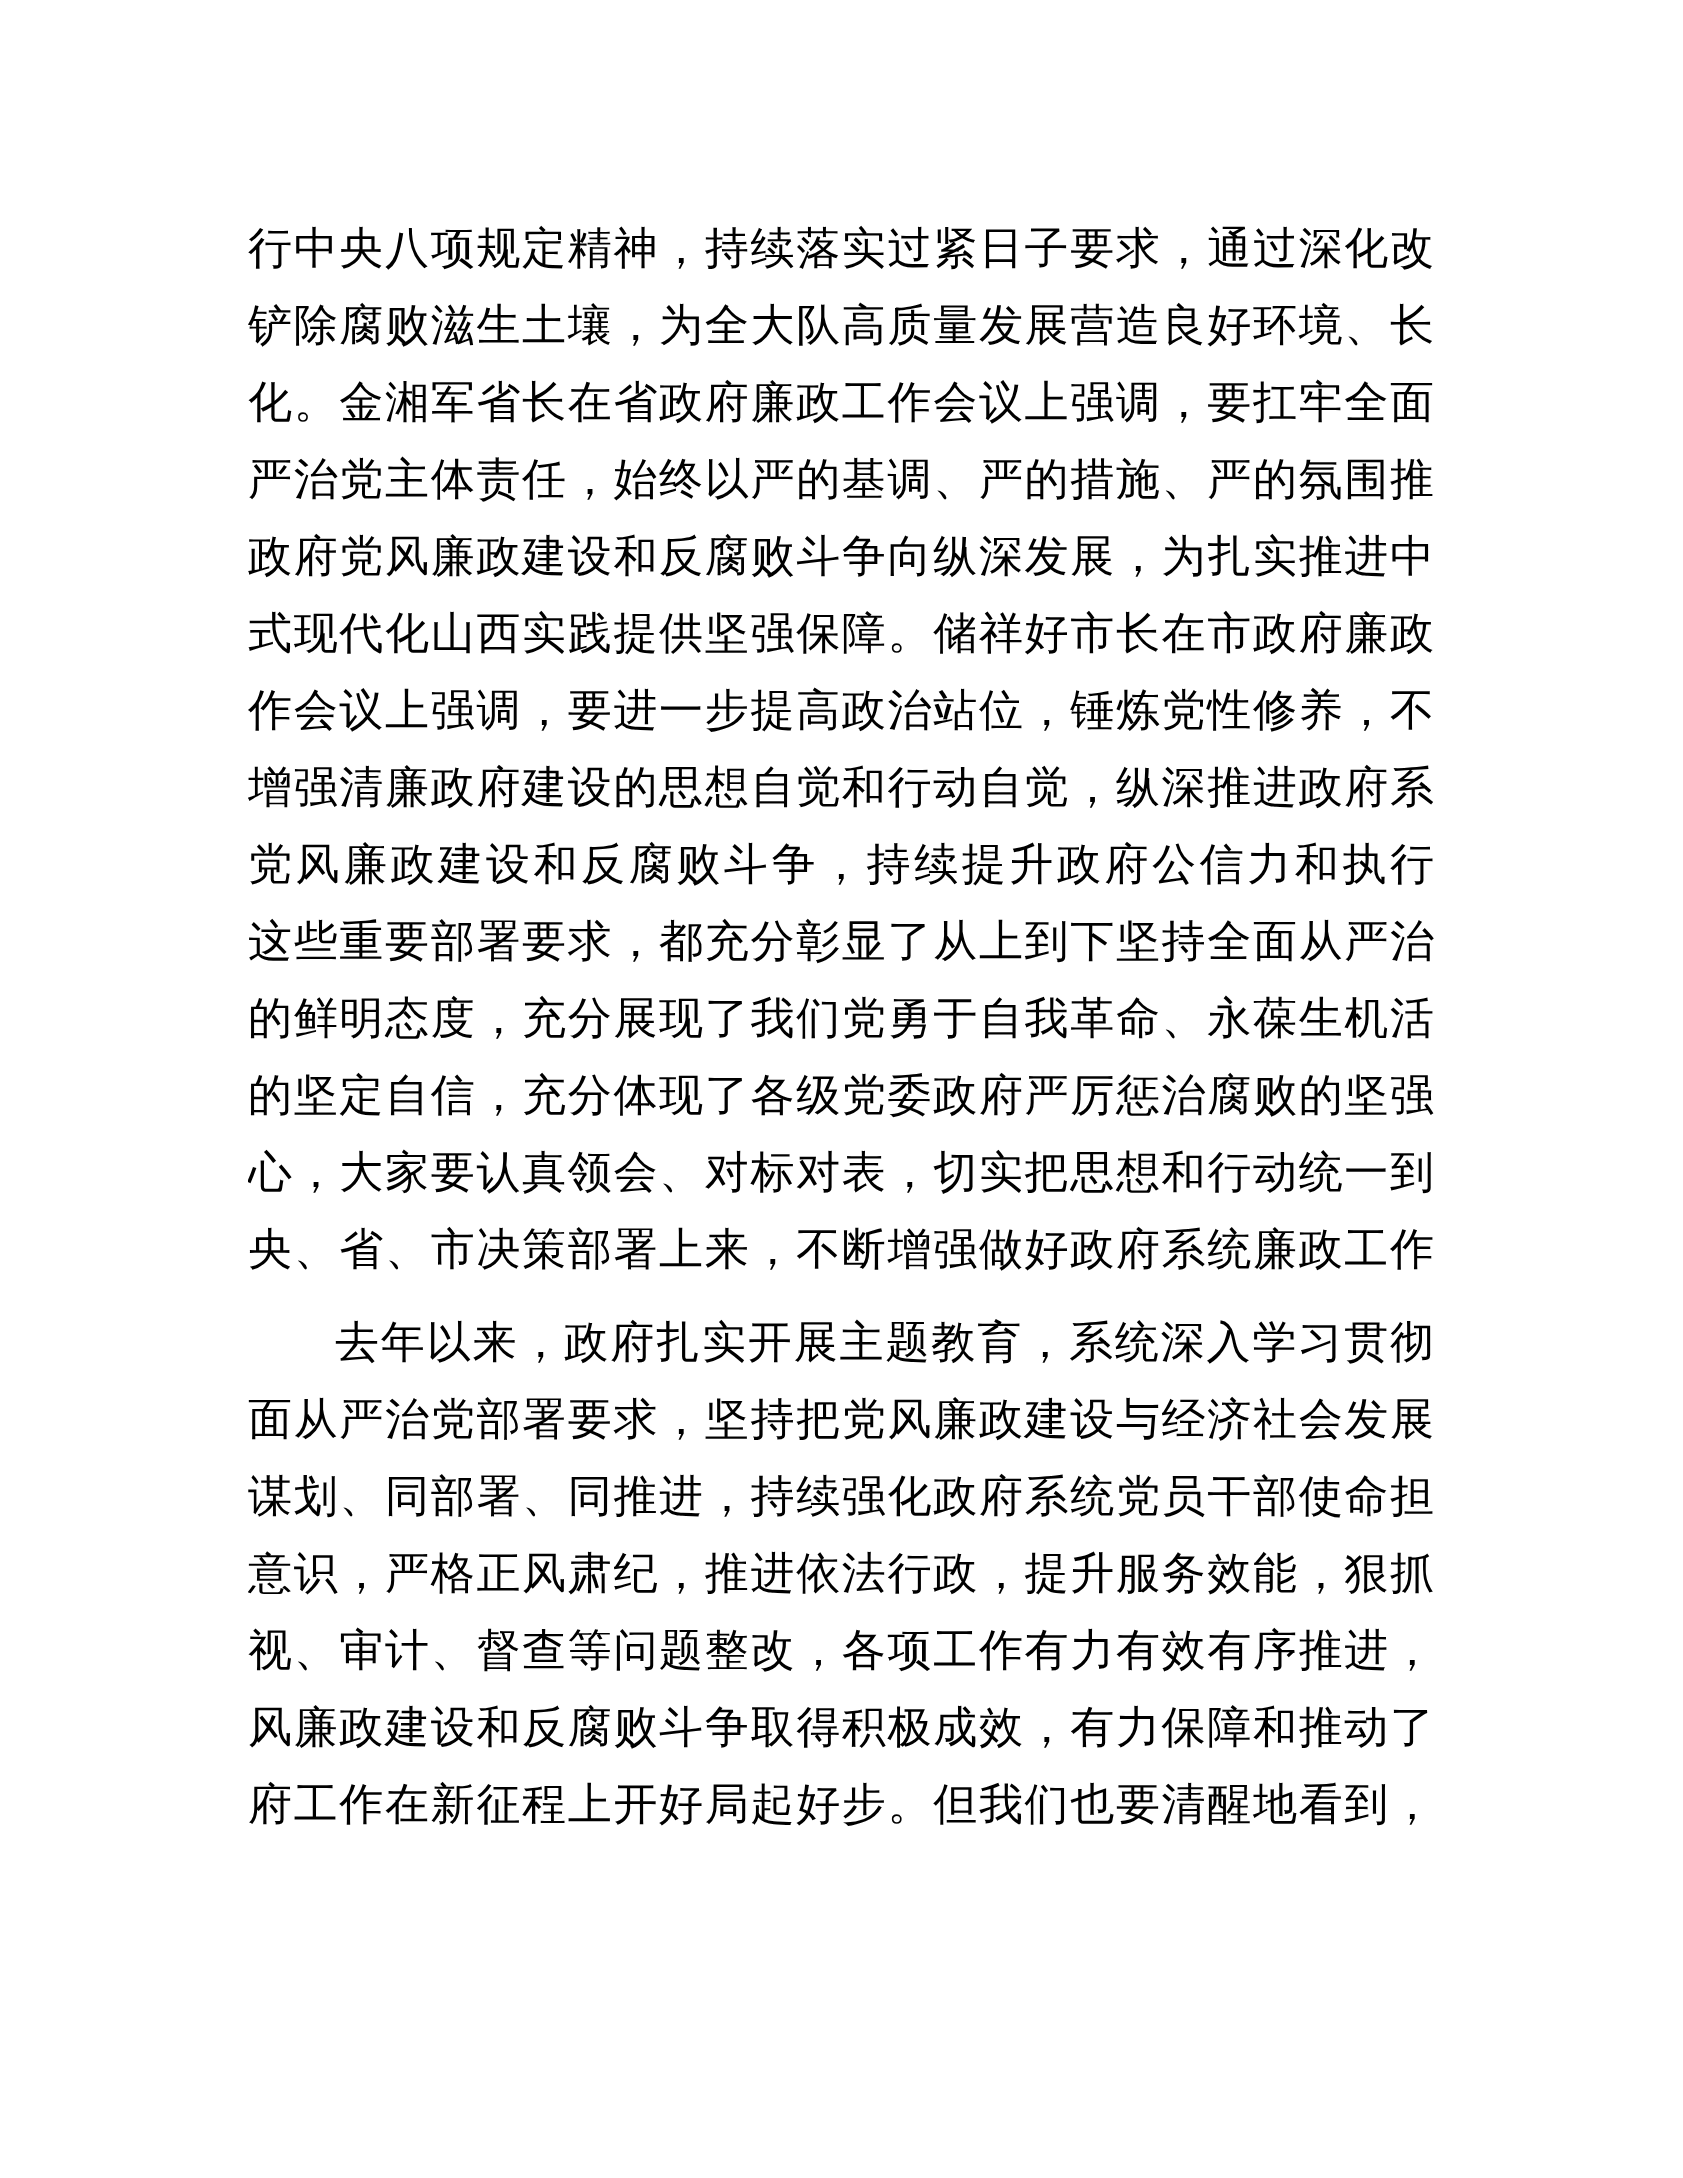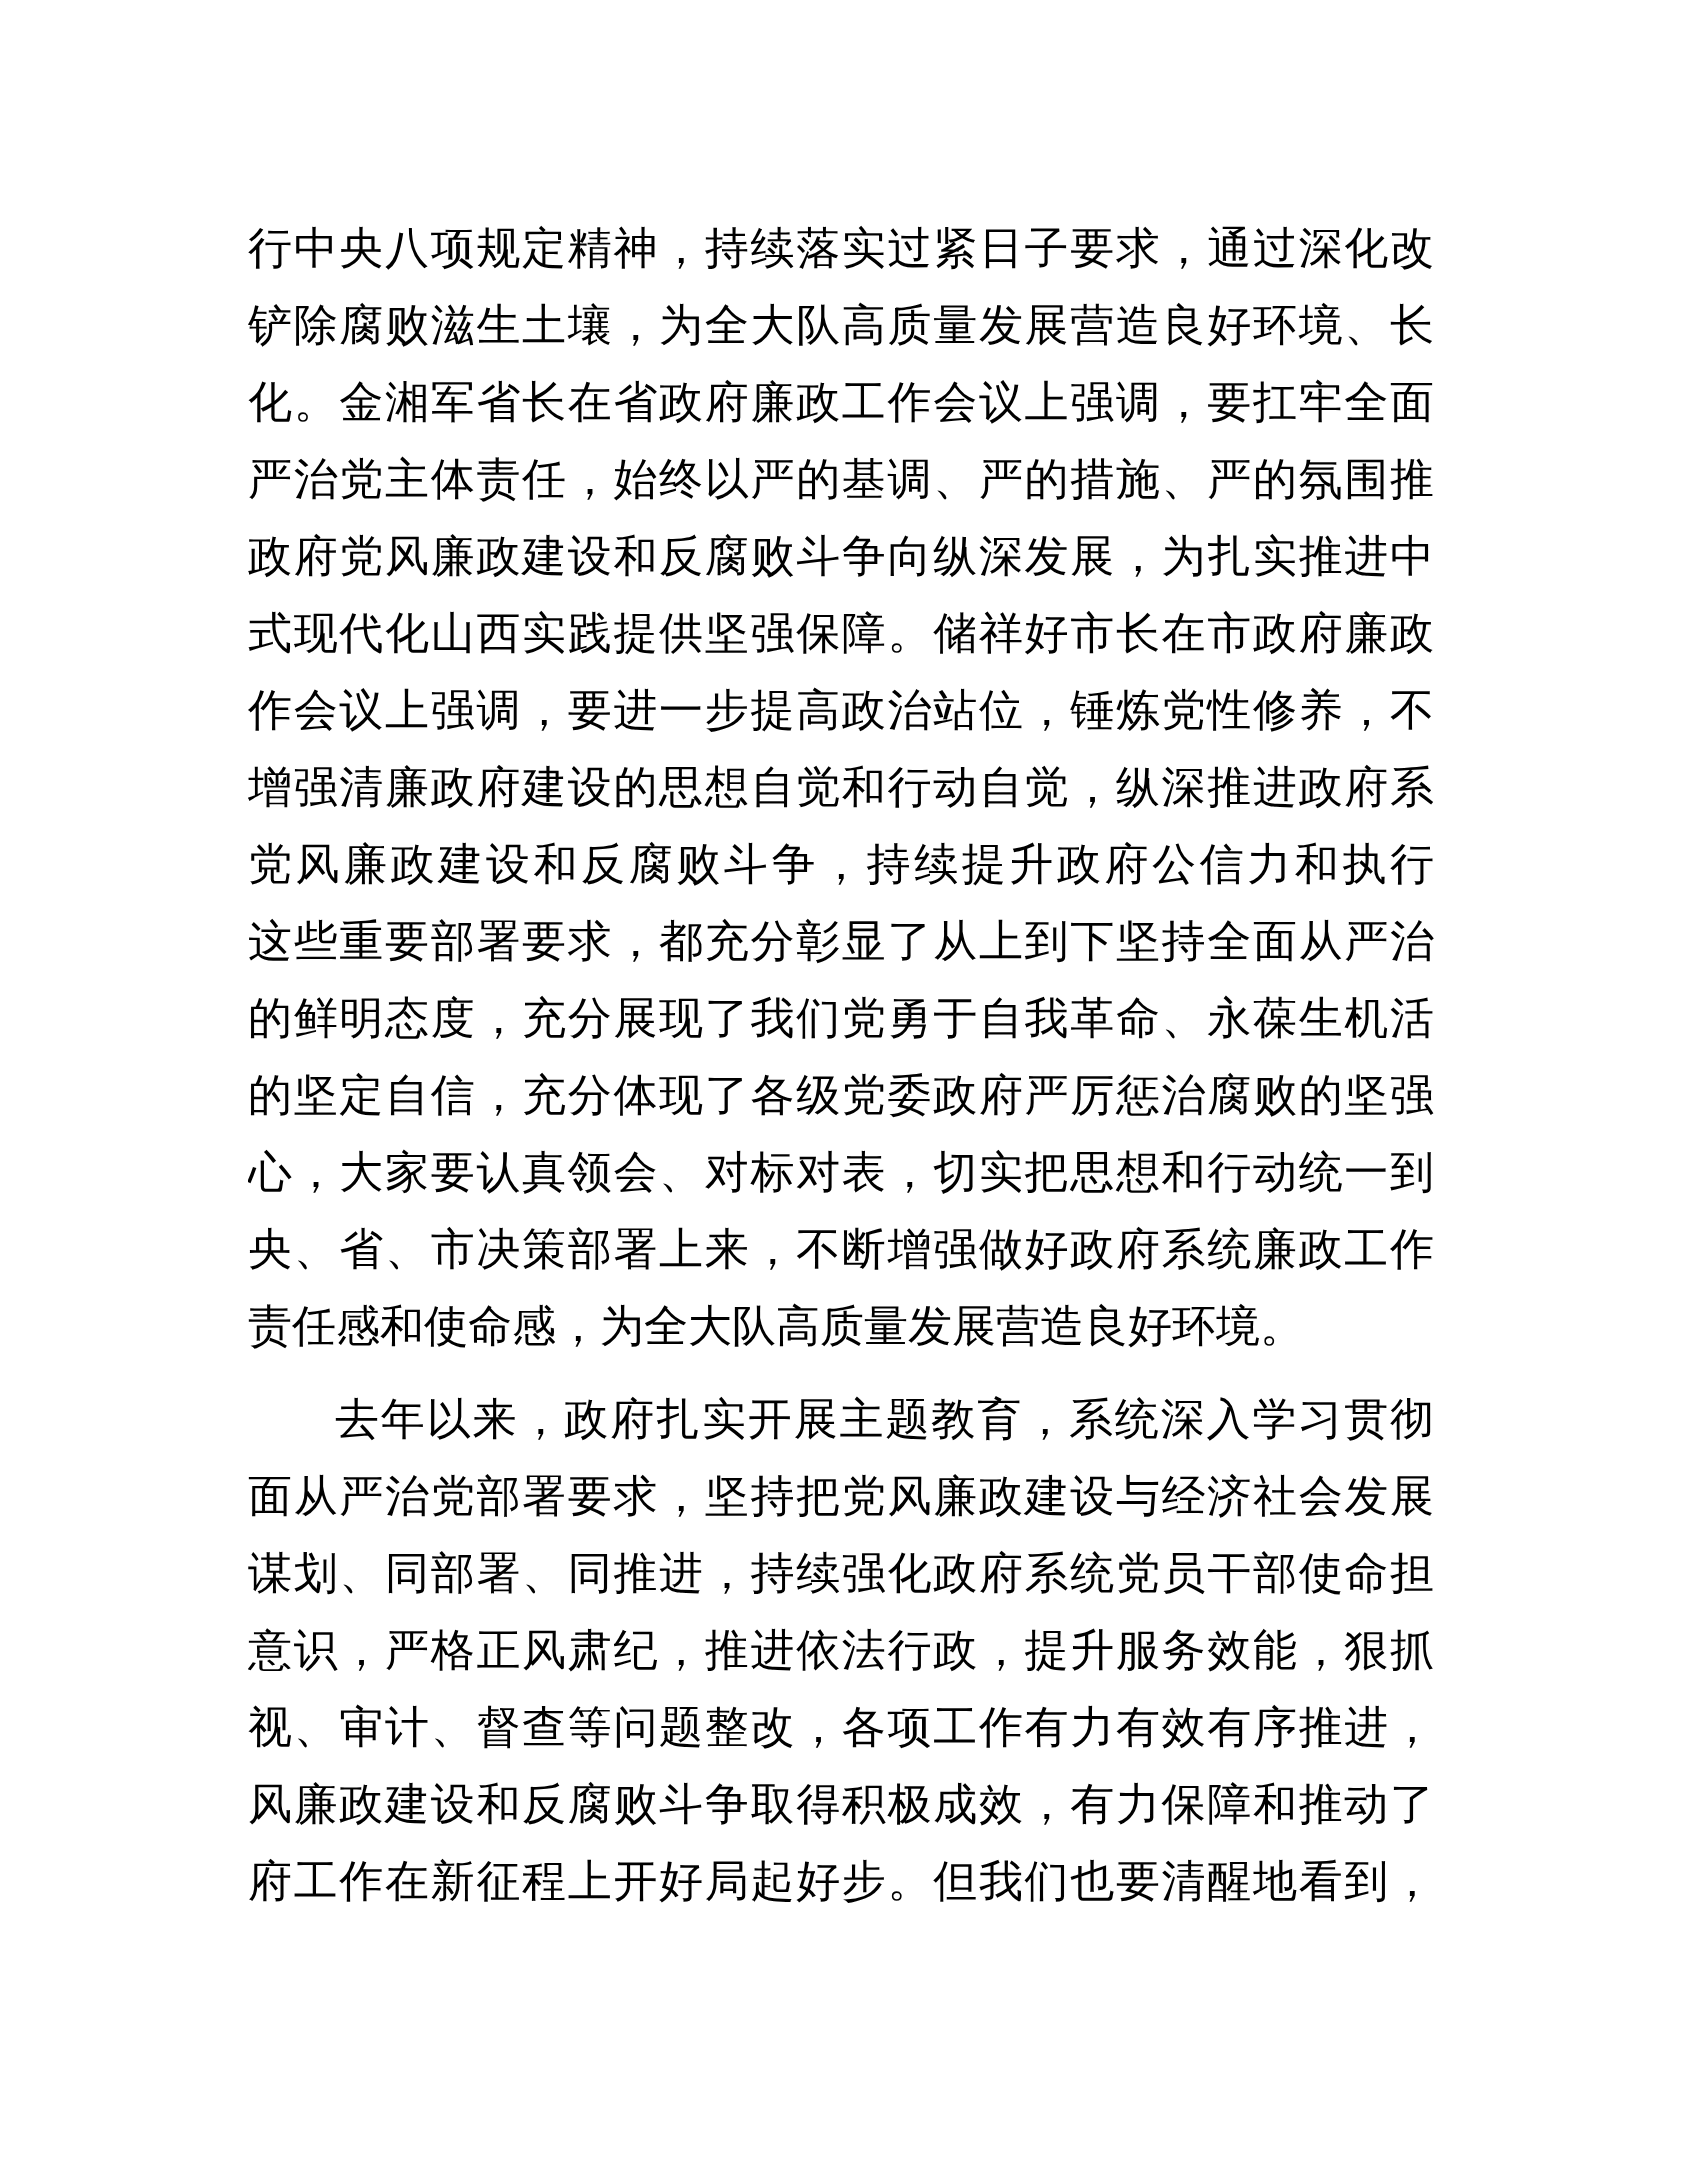--- a/index.html
+++ b/index.html
@@ -63,21 +63,20 @@
       <div class="line">政府党风廉政建设和反腐败斗争向纵深发展，为扎实推进中国</div>
       <div class="line">式现代化山西实践提供坚强保障。储祥好市长在市政府廉政工</div>
       <div class="line">作会议上强调，要进一步提高政治站位，锤炼党性修养，不断</div>
       <div class="line">增强清廉政府建设的思想自觉和行动自觉，纵深推进政府系统</div>
       <div class="line">党风廉政建设和反腐败斗争，持续提升政府公信力和执行力。</div>
       <div class="line">这些重要部署要求，都充分彰显了从上到下坚持全面从严治党</div>
       <div class="line">的鲜明态度，充分展现了我们党勇于自我革命、永葆生机活力</div>
       <div class="line">的坚定自信，充分体现了各级党委政府严厉惩治腐败的坚强决</div>
       <div class="line">心，大家要认真领会、对标对表，切实把思想和行动统一到中</div>
       <div class="line">央、省、市决策部署上来，不断增强做好政府系统廉政工作的</div>
-      <div class="line para-end">责任感和使命感，为全大队高质量发展营造良好环境。</div>
     </div>
 
     <div class="para para-2">
       <div class="line indent">去年以来，政府扎实开展主题教育，系统深入学习贯彻全</div>
       <div class="line">面从严治党部署要求，坚持把党风廉政建设与经济社会发展同</div>
       <div class="line">谋划、同部署、同推进，持续强化政府系统党员干部使命担当</div>
       <div class="line">意识，严格正风肃纪，推进依法行政，提升服务效能，狠抓巡</div>
       <div class="line">视、审计、督查等问题整改，各项工作有力有效有序推进，党</div>
       <div class="line">风廉政建设和反腐败斗争取得积极成效，有力保障和推动了政</div>
       <div class="line">府工作在新征程上开好局起好步。但我们也要清醒地看到，政</div>

